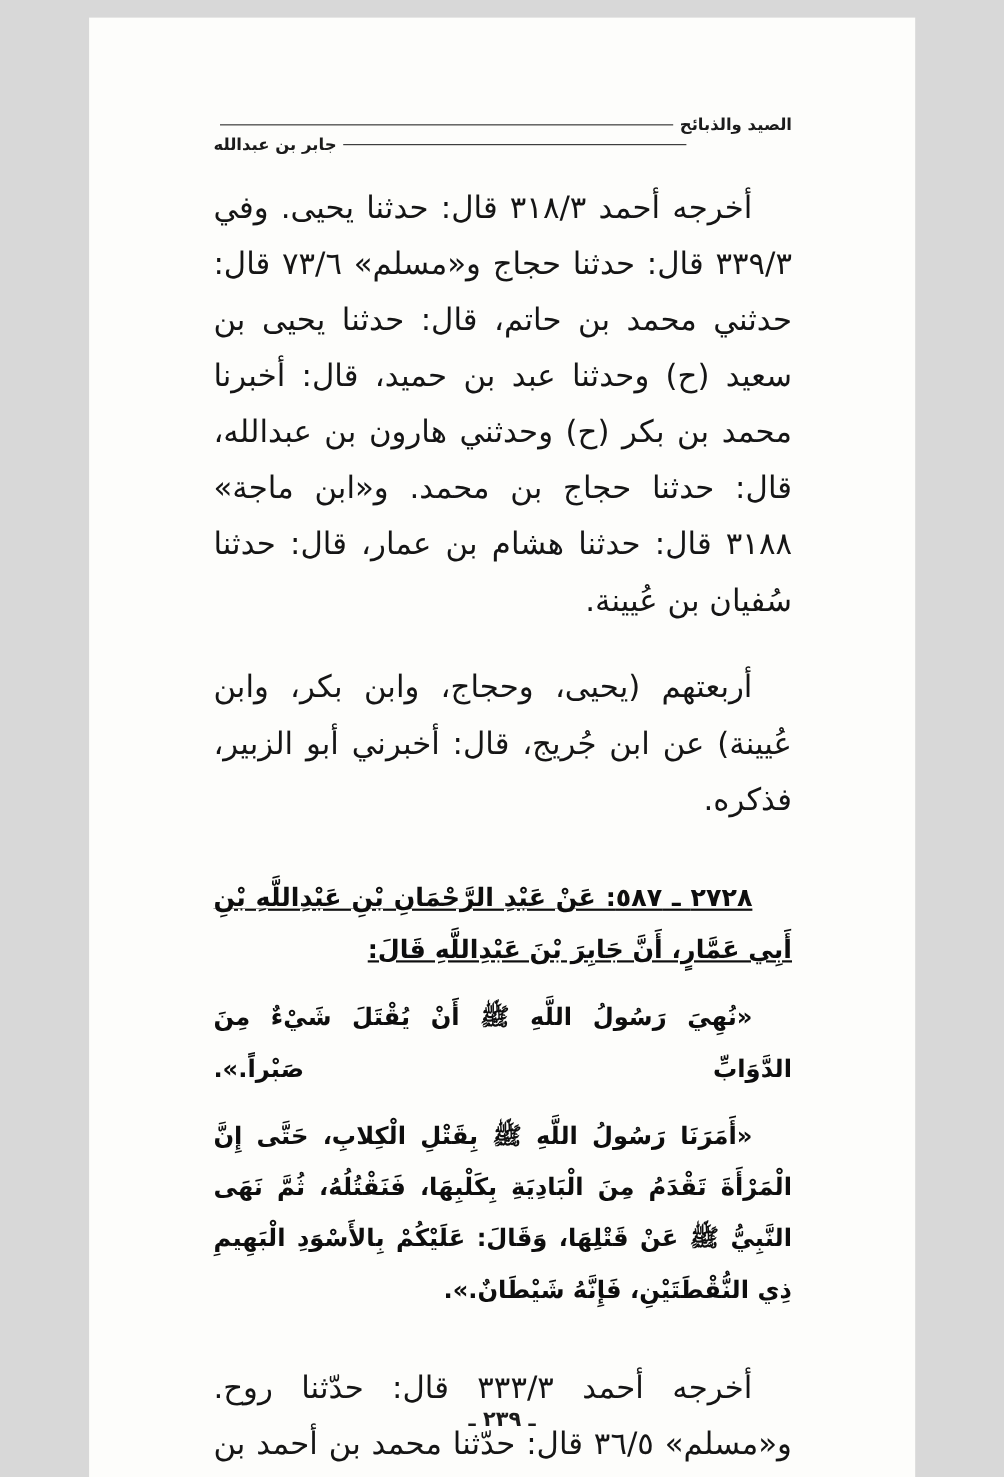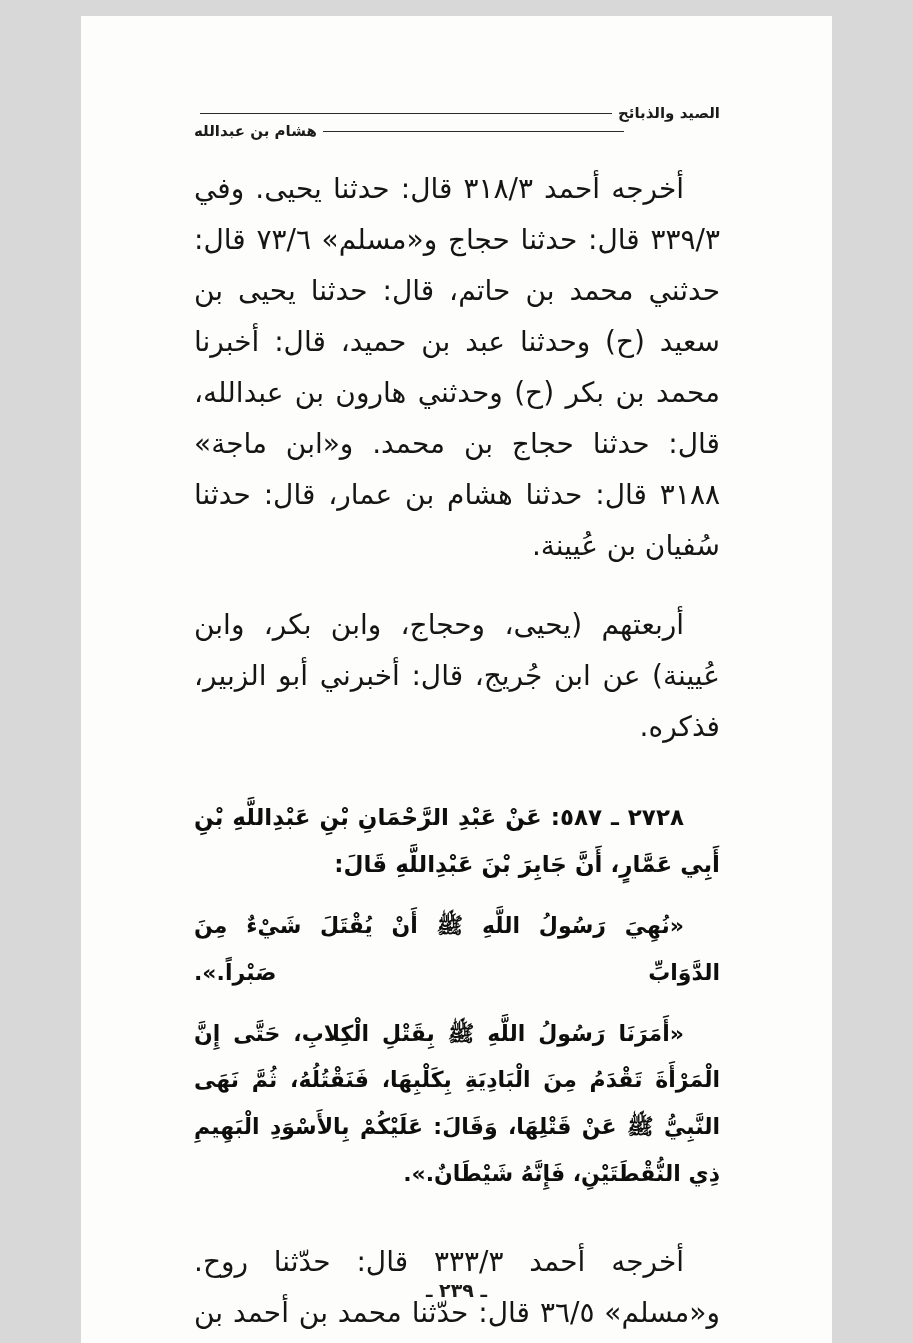--- a/index.html
+++ b/index.html
@@ -24,20 +24,21 @@
     flex:1; height:1px; background:#2a2a2a; margin:0 6px; align-self:center;
   }
   
   p { text-align:justify; }
   .takhrij {
     font-size:28px; line-height:1.82; text-indent:36px; color:#151515;
   }
   .hadith-head {
     font-size:23px; font-weight:bold; line-height:2.02; text-indent:36px;
     color:#0e0e0e;
+    text-decoration:underline;
   }
   .matn {
     font-size:22px; font-weight:bold; line-height:2.12; text-indent:36px;
     color:#0e0e0e;
   }
   .matn.single { text-align-last:justify; }
   .mt1 { margin-top:18px; }
   .mt2 { margin-top:28px; }
   .mt3 { margin-top:42px; }
   .mt4 { margin-top:16px; }
@@ -56,21 +57,21 @@
 
 <div class="page" dir="rtl">
 
   <header class="page-header">
     <div class="header-row">
       <span class="header-title">الصيد والذبائح</span>
       <span class="header-rule"></span>
     </div>
     <div class="header-row second">
       <span class="header-rule"></span>
-      <span class="header-title">هشام بن عبدالله</span>
+      <span class="header-title">جابر بن عبدالله</span>
     </div>
   </header>
 
   <main>
     <p class="takhrij mt1">أخرجه أحمد ٣١٨/٣ قال: حدثنا يحيى. وفي ٣٣٩/٣ قال: حدثنا حجاج و«مسلم» ٧٣/٦ قال: حدثني محمد بن حاتم، قال: حدثنا يحيى بن سعيد (ح) وحدثنا عبد بن حميد، قال: أخبرنا محمد بن بكر (ح) وحدثني هارون بن عبدالله، قال: حدثنا حجاج بن محمد. و«ابن ماجة» ٣١٨٨ قال: حدثنا هشام بن عمار، قال: حدثنا سُفيان بن عُيينة.</p>
 
     <p class="takhrij mt2">أربعتهم (يحيى، وحجاج، وابن بكر، وابن عُيينة) عن ابن جُريج، قال: أخبرني أبو الزبير، فذكره.</p>
 
     <p class="hadith-head mt3">٢٧٢٨ ـ ٥٨٧: عَنْ عَبْدِ الرَّحْمَانِ بْنِ عَبْدِاللَّهِ بْنِ أَبِي عَمَّارٍ، أَنَّ جَابِرَ بْنَ عَبْدِاللَّهِ قَالَ:</p>
 

